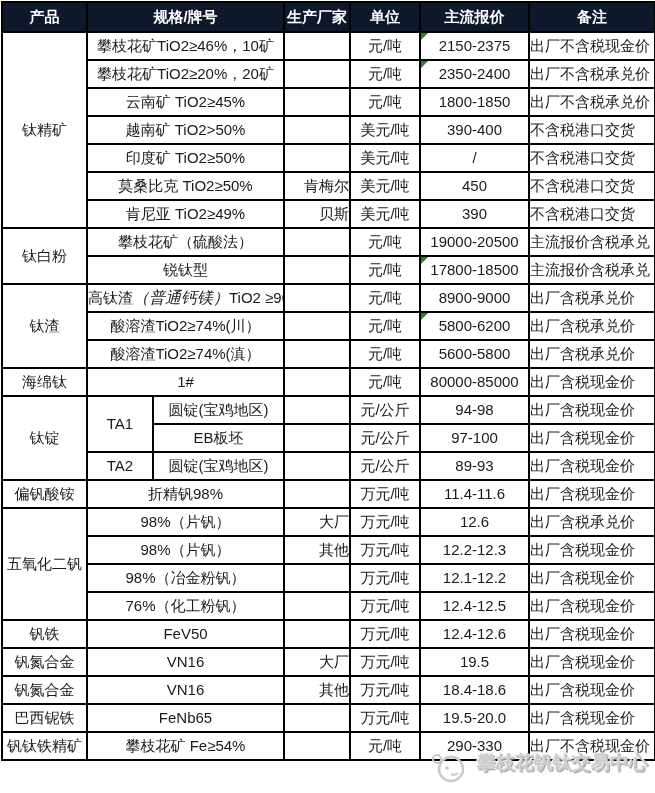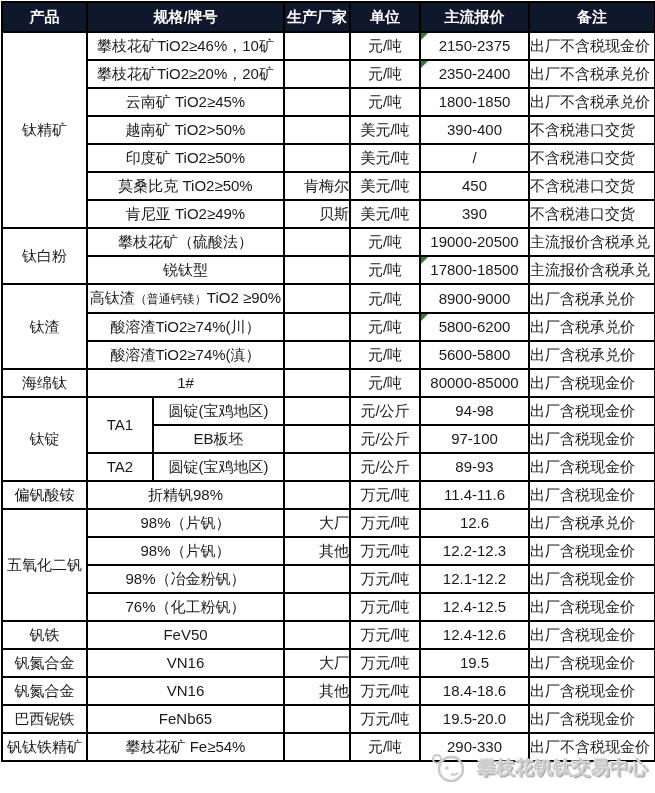--- a/index.html
+++ b/index.html
@@ -13,32 +13,32 @@
     height:26px;line-height:26px;
     padding:0;
   }
   table.price th{
     background:#0f172a;color:#ffffff;font-weight:bold;
     height:28px;line-height:28px;font-size:15px;text-align:center;
   }
   td.c-prod{text-align:center;font-size:15px;margin-top:39px;}
   td.c-speca{text-align:center;padding:0 4px;font-size:15px;}
   td.c-spec{text-align:center;padding:0 4px;font-size:14px;}
-  td.c-spec .small-seg{font-size:12px;}
+  td.c-spec .small-seg{font-size:16px;font-style:italic;}
   td.c-vendor{text-align:right;font-size:15px;}
   td.c-unit{text-align:center;font-size:15px;}
   td.c-price{text-align:center;position:relative;font-size:15px;margin-left:16px;}
   td.c-note{text-align:left;padding:0 2px;font-size:14px;}
   .flag{
     position:absolute;top:0;left:0;width:0;height:0;
     border-top:7px solid #2e7d32;border-right:7px solid transparent;
   }
   .watermark{
     position:absolute;top:750px;right:7px;
-    display:flex;align-items:center;gap:8px;
+    display:flex;align-items:flex-start;gap:8px;
     color:#c6c6c6;
   }
   .watermark .wm-text{
     font-size:19px;font-weight:bold;letter-spacing:0px;
     color:#cccccc;
     text-shadow:-1px -1px 0 #efefef, 1px 1px 1px #9d9d9d;
   }
   .wm-icon{display:inline-block;}
 </style>
 </head>

